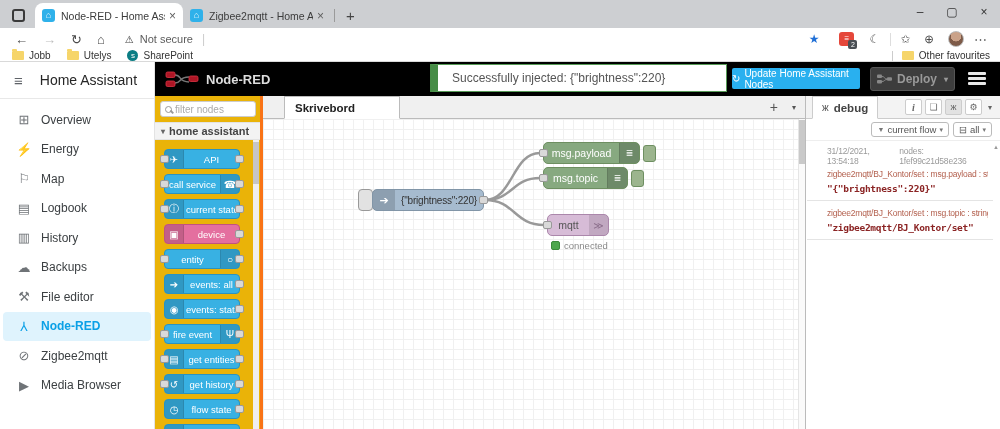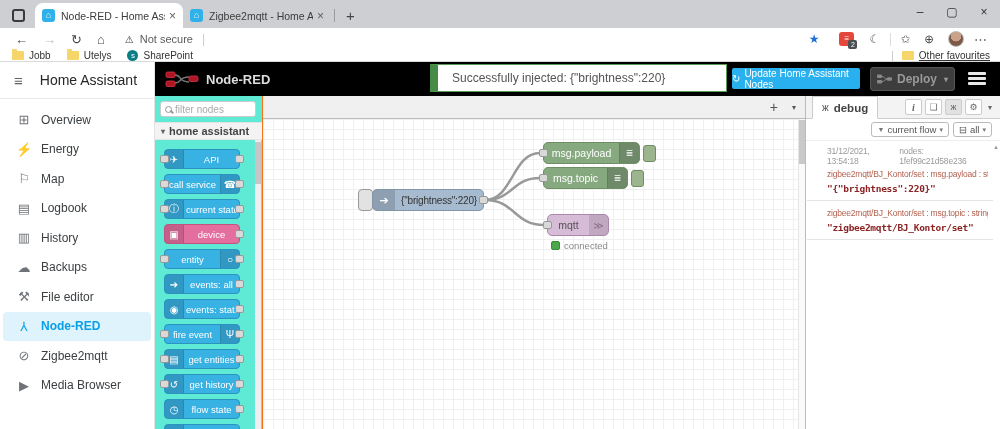--- a/index.html
+++ b/index.html
@@ -30,21 +30,21 @@
   .ext .badge{position:absolute;right:-3px;bottom:-3px;background:#4a4f54;color:#fff;font-size:7px;width:9px;height:9px;line-height:9px;border-radius:2px;text-align:center;}
   .tb-ic{font-size:11.5px;color:#4a4a4a;margin:0 7px;}
   .tb-div{width:1px;height:13px;background:#ddd;margin:0 3px;}
   .avatar{width:16px;height:16px;border-radius:50%;background:radial-gradient(circle at 50% 32%,#caa289 0 42%,#7d5a48 43% 100%);margin:0 7px;flex:none;border:1px solid #bbb;}
   .dots{font-size:13px;color:#444;margin:0 12px 0 3px;letter-spacing:1px;}
   #bmrow{position:absolute;top:50px;left:0;width:1000px;height:12px;background:#fff;border-bottom:1px solid #d9d9d9;display:flex;align-items:center;font-size:10px;color:#333;}
   .bm{display:flex;align-items:center;margin-right:4px;}
   .bm-ic{width:12px;height:9px;background:#f6d56a;border-radius:1px;position:relative;margin:0 5px 0 12px;flex:none;}
   .bm-folder .bm-ic:before{content:"";position:absolute;top:-2px;left:0;width:5px;height:2px;background:#f6d56a;border-radius:1px 1px 0 0;}
   .bm-sharepoint .bm-ic{width:11px;height:11px;border-radius:50%;background:#0b7d84;color:#fff;font-size:8px;line-height:11px;text-align:center;}
-  .bm-right{margin-left:auto;display:flex;align-items:center;margin-right:10px;text-decoration:underline;}
+  .bm-right{margin-left:auto;display:flex;align-items:center;margin-right:10px;}
   .v-div{width:1px;height:10px;background:#ccc;margin-right:9px;}
   
   #content{position:absolute;top:62px;left:0;width:1000px;height:367px;}
   #ha-sidebar{position:absolute;left:0;top:0;width:155px;height:367px;background:#fff;border-right:1px solid #e3e3e3;}
   .ha-head{height:37px;display:flex;align-items:center;border-bottom:1px solid #e8e8e8;}
   .ha-menu{margin-left:14px;font-size:15px;color:#5f6368;}
   .ha-title{margin-left:17px;font-size:14px;color:#262626;}
   .ha-items{padding-top:6px;}
   .ha-item{height:29.5px;display:flex;align-items:center;}
   .ha-item .ic{width:20px;margin-left:14px;font-size:13px;color:#6f7377;text-align:center;flex:none;}
@@ -57,21 +57,21 @@
   #nr-header{position:absolute;left:0;top:0;width:845px;height:34px;background:#000;display:flex;align-items:center;}
   .nr-logo{margin-left:10px;display:flex;align-items:center;flex:none;}
   .nr-name{color:#ddd;font-size:13px;font-weight:bold;margin-left:7px;}
   .nr-note{position:absolute;left:275px;top:2px;width:297px;height:28px;background:#fff;border:1px solid #579b57;border-left:8px solid #468c46;display:flex;align-items:center;padding-left:14px;font-size:12px;color:#555;}
   .nr-update{position:absolute;left:577px;top:6px;width:128px;height:21px;background:#29b0ef;border-radius:2px;color:#fff;font-size:10px;display:flex;align-items:center;justify-content:center;gap:4px;}
   .nr-deploy{position:absolute;left:715px;top:5px;width:85px;height:24px;background:#3d3d3d;border:1px solid#555;border-radius:3px;display:flex;align-items:center;justify-content:center;gap:5px;color:#999;font-size:12px;font-weight:bold;}
   .nr-deploy .caret{font-size:8px;margin-left:2px;}
   .nr-burger{position:absolute;right:14px;top:10px;width:18px;}
   .nr-burger span{display:block;width:18px;height:2.5px;background:#e8e8e8;margin-bottom:2.5px;border-radius:1px;}
   
-  #palette{position:absolute;left:0;top:34px;width:108px;height:333px;background:#5eead4;border-right:1px solid #f97316;}
+  #palette{position:absolute;left:0;top:34px;width:108px;height:333px;background:#eab308;border-right:3px solid #f97316;}
   .p-filter{position:absolute;left:5px;top:5px;width:96px;height:16px;background:#fff;border:1px solid #ccc;border-radius:3px;display:flex;align-items:center;}
   .mag{width:7px;height:7px;border:1.5px solid #999;border-radius:50%;position:relative;margin:0 3px 0 4px;flex:none;}
   .mag:after{content:"";position:absolute;width:4px;height:1.5px;background:#999;transform:rotate(45deg);right:-3px;bottom:-1px;}
   .p-filter input{border:none;outline:none;width:70px;font-size:10px;color:#777;font-family:"Liberation Sans",sans-serif;background:transparent;}
   .p-filter input::placeholder{color:#aaa;}
   .p-cat{position:absolute;left:0;top:26px;width:100%;height:18px;border-top:1px solid #e3e3e3;border-bottom:1px solid #e3e3e3;background:#f3f3f3;display:flex;align-items:center;font-size:11px;font-weight:bold;color:#444;}
   .p-cat .caret{margin:0 4px 0 6px;font-size:8px;color:#666;}
   .p-nodes{position:absolute;left:0;top:44px;bottom:0;width:100%;overflow:hidden;}
   .p-node{position:absolute;left:9px;width:76px;height:20px;border-radius:4px;display:flex;align-items:center;color:#fff;font-size:9.5px;}
   .p-node.blue{background:#38b1e3;border:1px solid #2a93c0;}
@@ -374,20 +374,23 @@
         </div>
       <div class="p-scroll">
           <div class="p-thumb"></div>
         </div>
     </div>
 
     <div id="flow">
       <div id="flow-tabs">
         <div style="display:flex;align-items:flex-end;">
 
+        <div class="f-tab active">
+              <span>Skrivebord</span>
+            </div>
           </div>
         <div class="ft-right">
           <span class="ft-btn">+</span>
           <span class="ft-caret">▾</span>
         </div>
       </div>
 
       <div id="canvas">
         <svg id="wires" width="535" height="310">
           <path d="M222,81 C250,81 249,34 277,34" stroke="#999" stroke-width="2.5" fill="none"></path>

